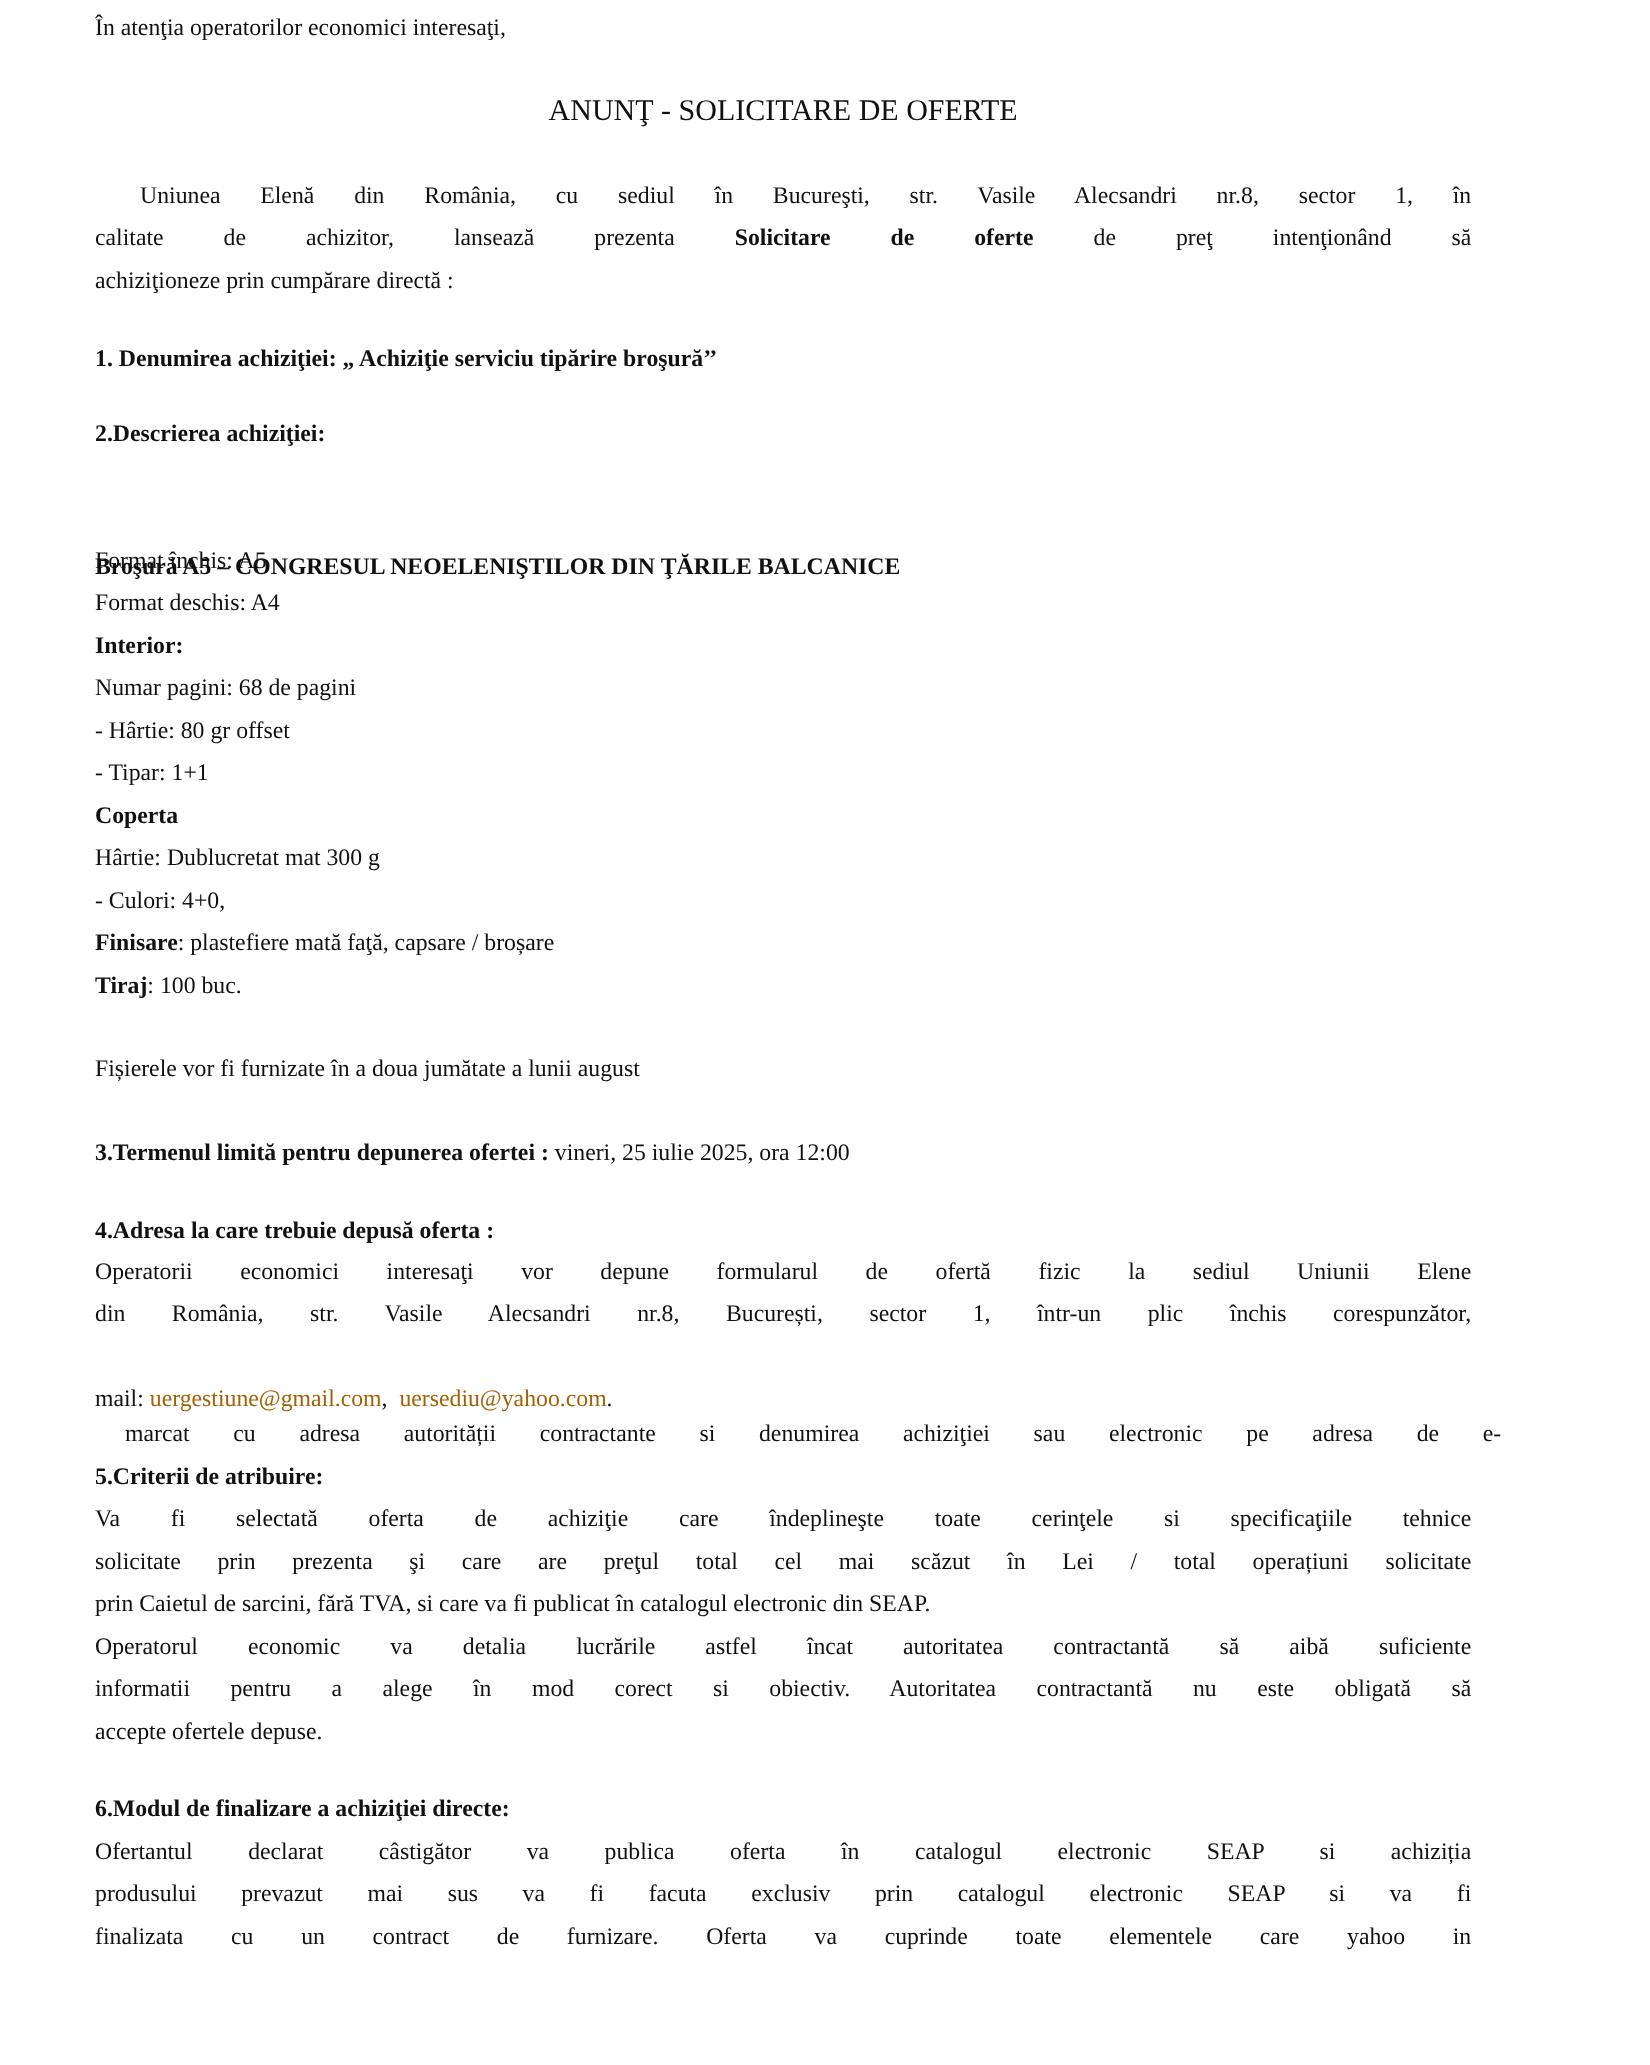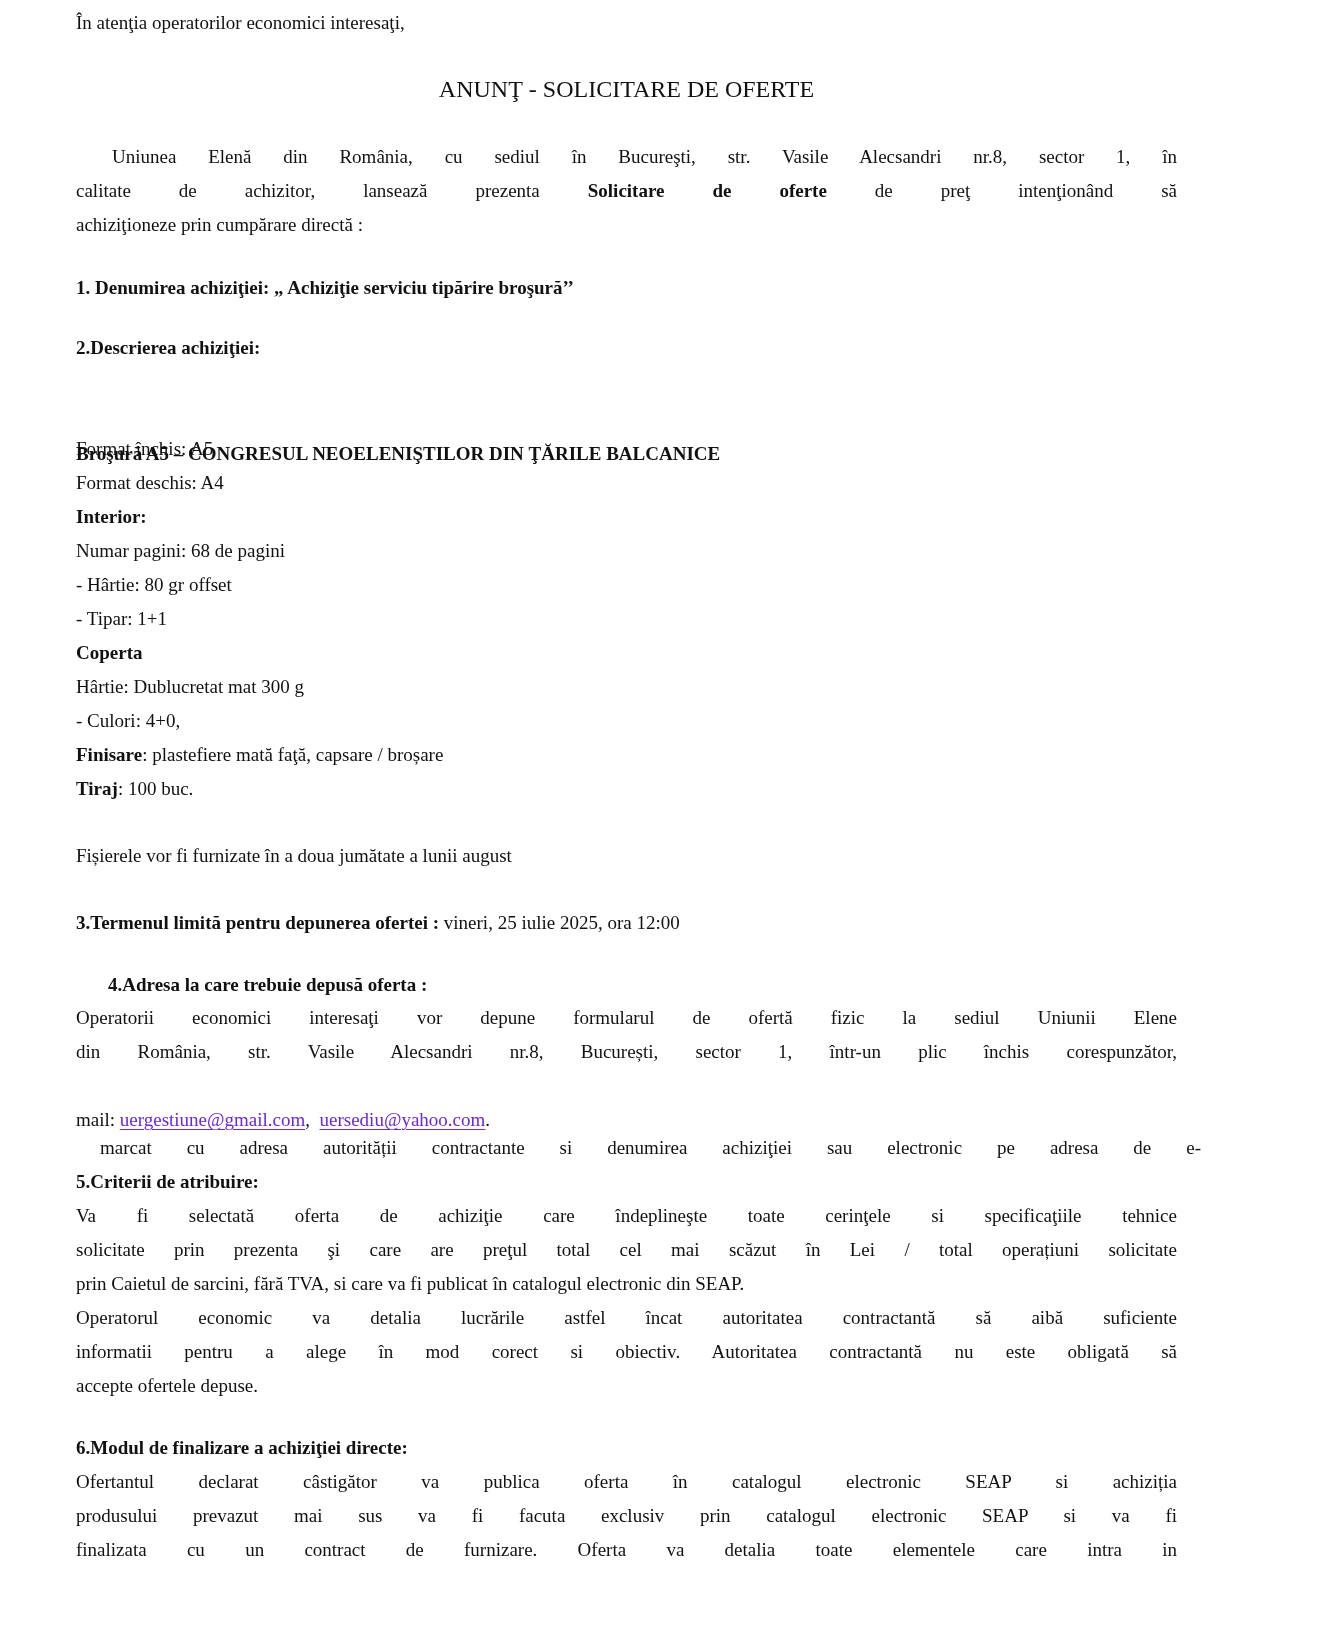--- a/index.html
+++ b/index.html
@@ -42,22 +42,21 @@
       position: absolute;
       left: 0;
       width: 1101px;
       text-align: center;
       font-size: 24px;
       line-height: 50px;
       top: 64px;
       letter-spacing: 0px;
     }
     a.email {
-      color: #6d28d9;
-      text-decoration: underline;
+      color: #a16207;
       text-decoration-thickness: 1px;
       text-underline-offset: 3px;
       margin-top: 40px;
     }
   </style>
 </head>
 <body>
 
 <div class="page">
 
@@ -91,34 +90,34 @@
   <div class="line" style="top:772px;">
     <span class="b">Tiraj</span><span>: 100 buc.</span>
   </div>
 
   <div class="line" style="top:839px;">Fișierele vor fi furnizate în a doua jumătate a lunii august</div>
 
   <div class="line" style="top:906px;">
     <span class="b">3.Termenul limită pentru depunerea ofertei :</span><span> vineri, 25 iulie 2025, ora 12:00</span>
   </div>
 
-  <div class="line b" style="top:968px;margin-left:32px;">4.Adresa la care trebuie depusă oferta :</div>
+  <div class="line b" style="top:968px;">4.Adresa la care trebuie depusă oferta :</div>
   <div class="line just" style="top:1001px;">Operatorii economici interesaţi vor depune formularul de ofertă fizic la sediul Uniunii Elene</div>
   <div class="line just" style="top:1035px;">din România, str. Vasile Alecsandri nr.8, București, sector 1, într-un plic închis corespunzător,</div>
   <div class="line just" style="top:1131px;margin-left:24px;">marcat cu adresa autorității contractante si denumirea achiziţiei sau electronic pe adresa de e-</div>
   <div class="line" style="top:1103px;">
     <span>mail: </span><a class="email">uergestiune@gmail.com</a><span style="white-space:pre;">,  </span><a class="email">uersediu@yahoo.com</a><span>.</span>
   </div>
 
   <div class="line b" style="top:1165px;">5.Criterii de atribuire:</div>
   <div class="line just" style="top:1199px;">Va fi selectată oferta de achiziţie care îndeplineşte toate cerinţele si specificaţiile tehnice</div>
   <div class="line just" style="top:1233px;">solicitate prin prezenta şi care are preţul total cel mai scăzut în Lei / total operațiuni solicitate</div>
   <div class="line" style="top:1267px;">prin Caietul de sarcini, fără TVA, si care va fi publicat în catalogul electronic din SEAP.</div>
   <div class="line just" style="top:1301px;">Operatorul economic va detalia lucrările astfel încat autoritatea contractantă să aibă suficiente</div>
   <div class="line just" style="top:1335px;">informatii pentru a alege în mod corect si obiectiv. Autoritatea contractantă nu este obligată să</div>
   <div class="line" style="top:1369px;">accepte ofertele depuse.</div>
 
   <div class="line b" style="top:1431px;">6.Modul de finalizare a achiziţiei directe:</div>
   <div class="line just" style="top:1465px;">Ofertantul declarat câstigător va publica oferta în catalogul electronic SEAP si achiziția</div>
   <div class="line just" style="top:1499px;">produsului prevazut mai sus va fi facuta exclusiv prin catalogul electronic SEAP si va fi</div>
-  <div class="line just" style="top:1533px;">finalizata cu un contract de furnizare. Oferta va detalia toate elementele care intra in</div>
+  <div class="line just" style="top:1533px;">finalizata cu un contract de furnizare. Oferta va cuprinde toate elementele care yahoo in</div>
 
 </div>
 
 </body></html>

